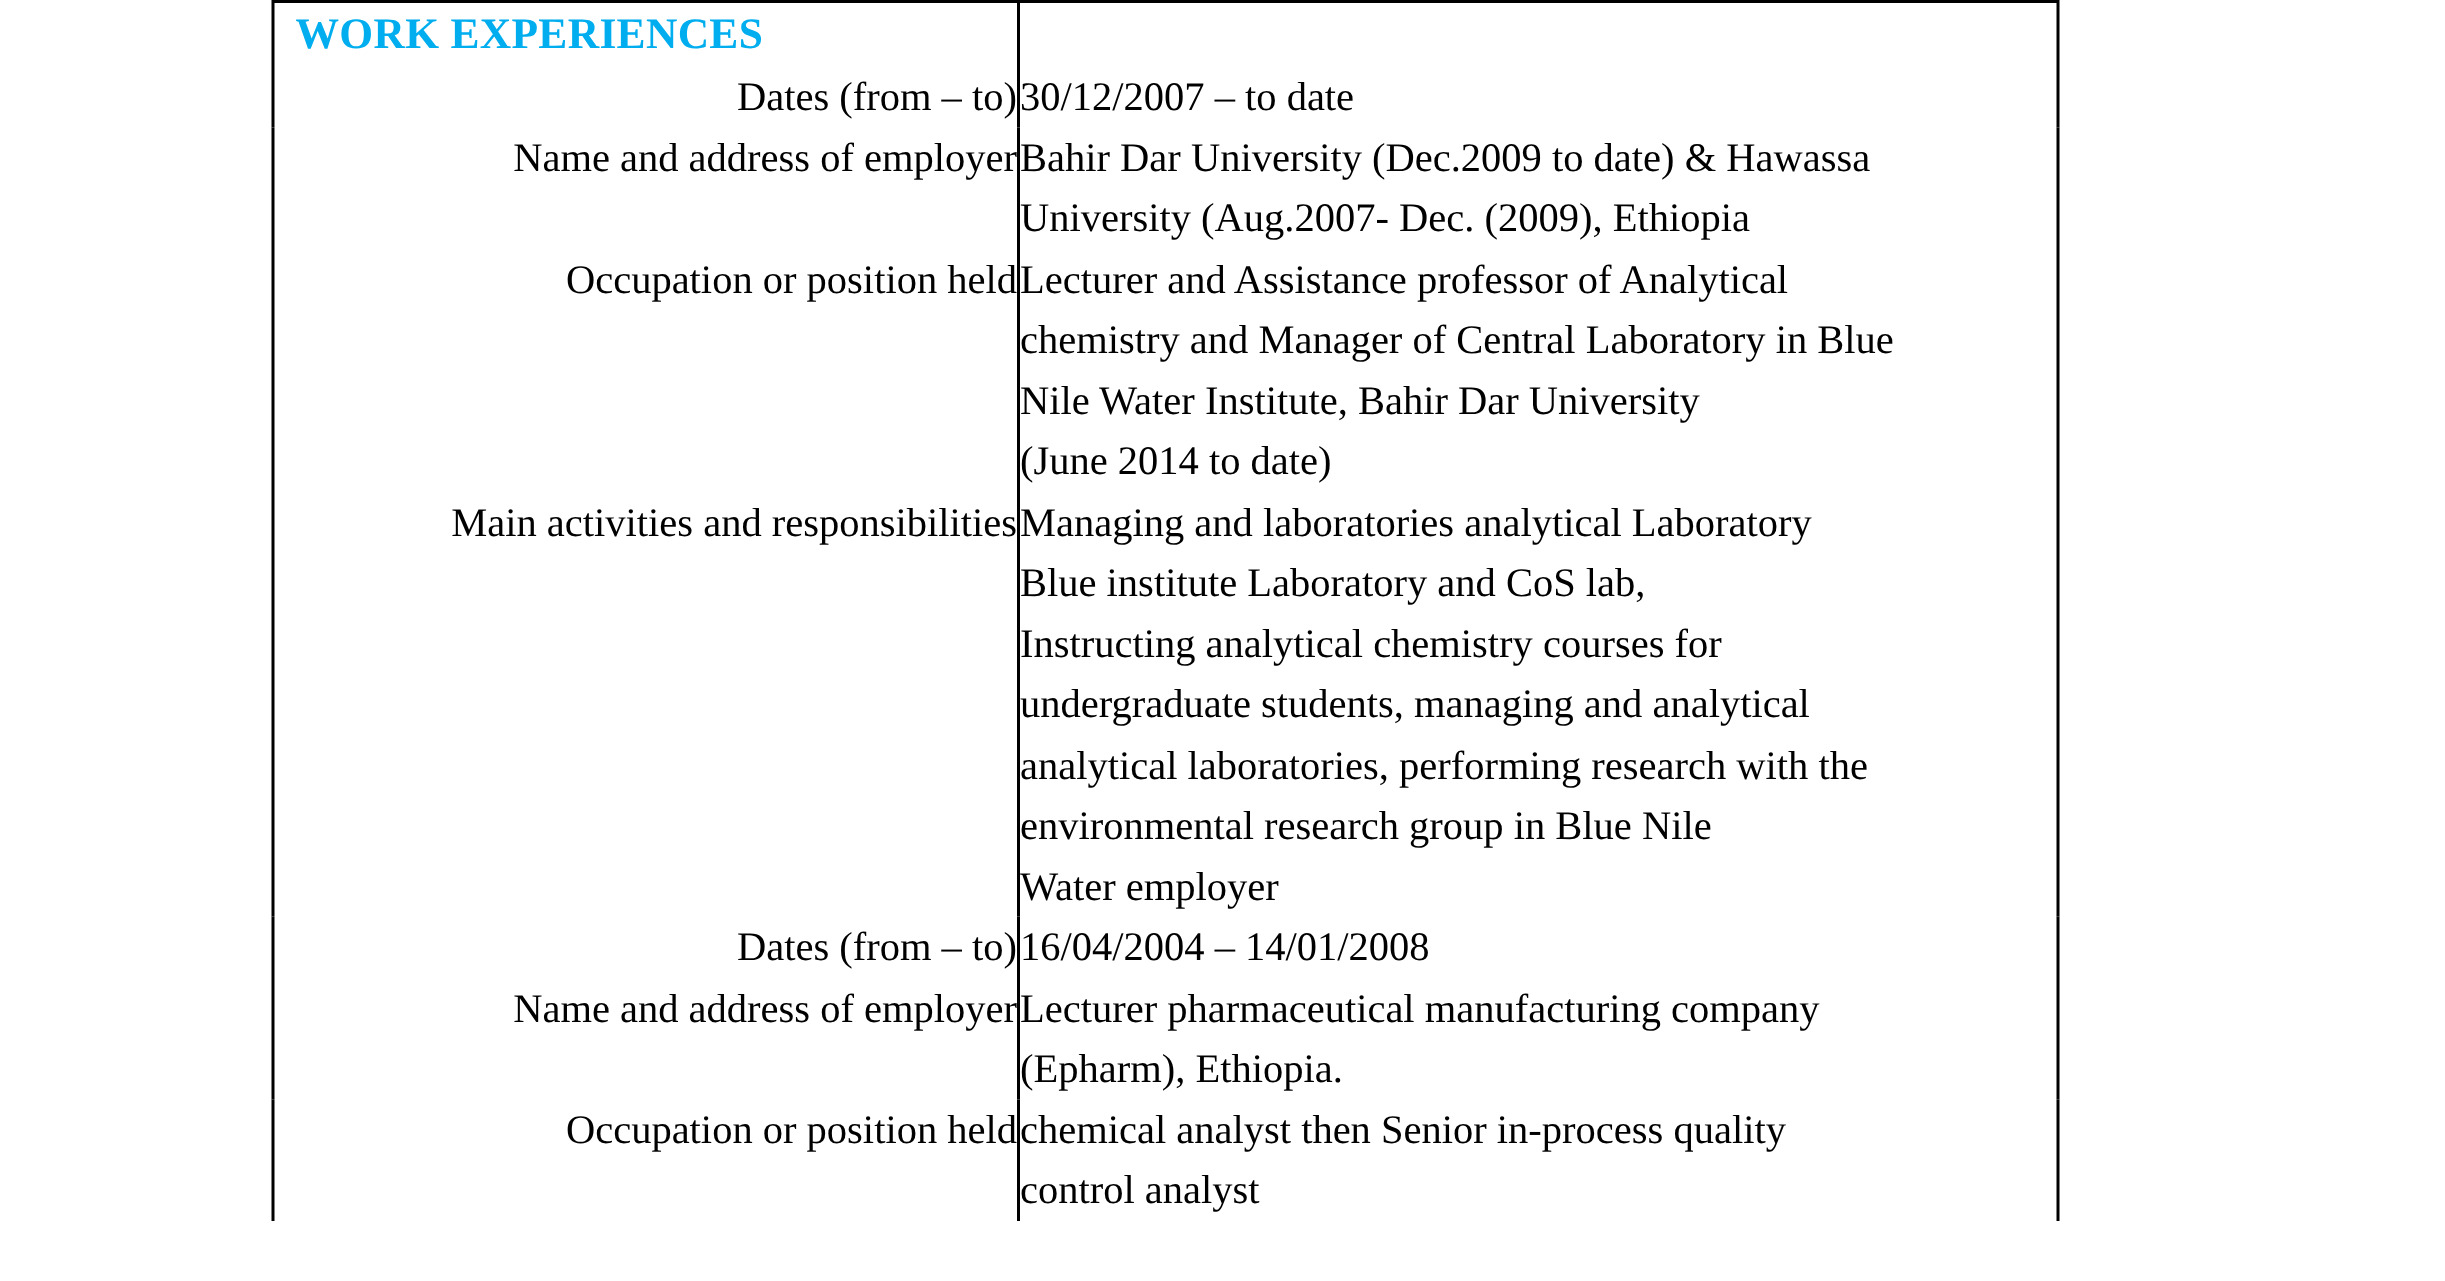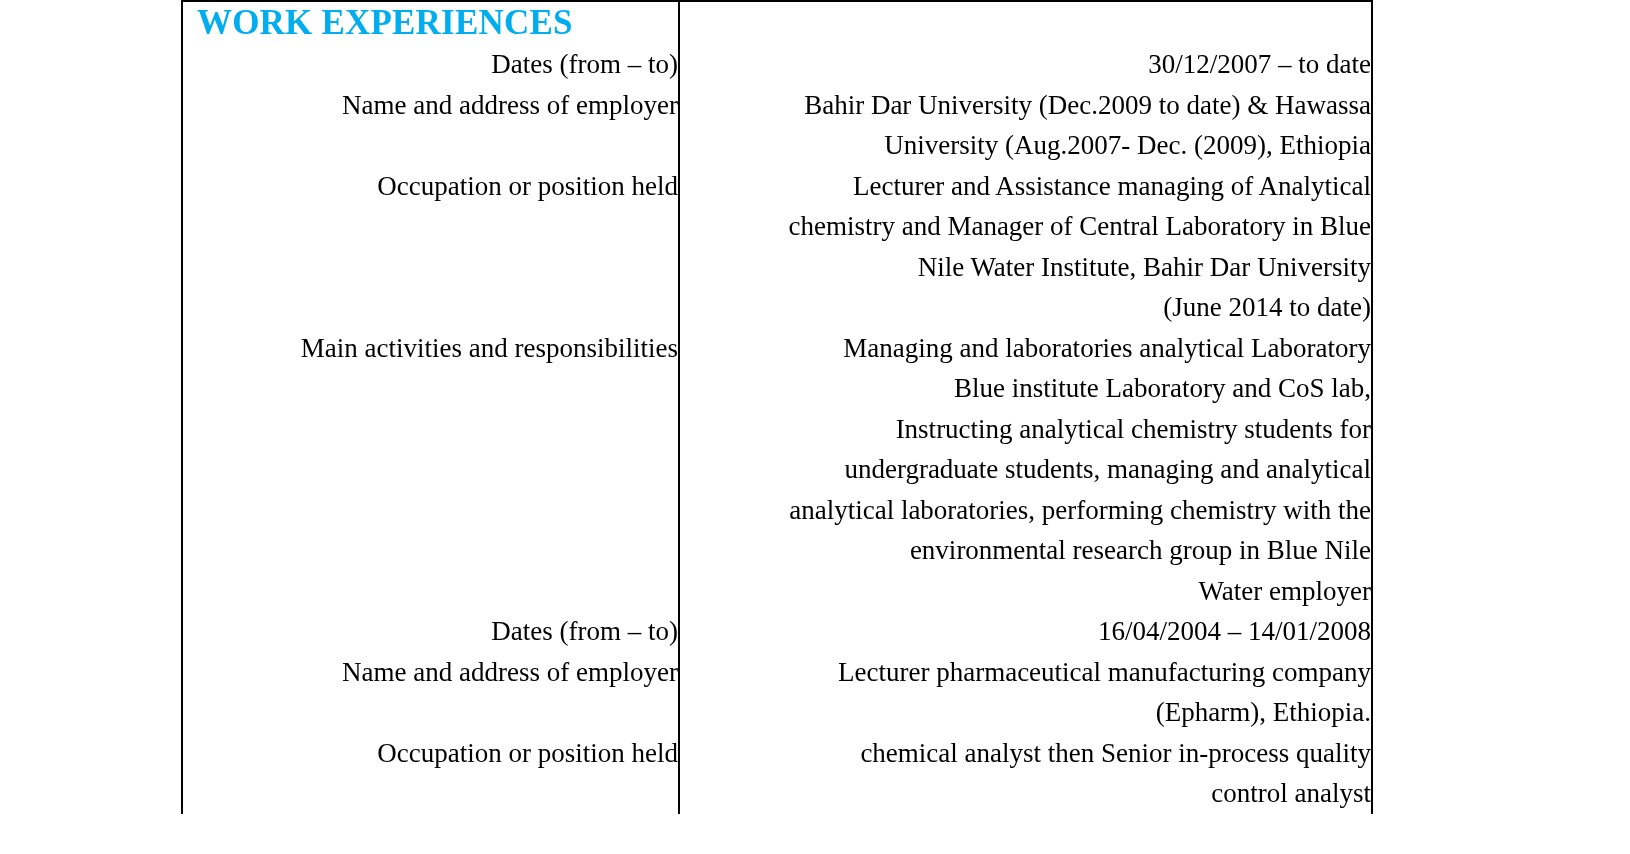--- a/index.html
+++ b/index.html
@@ -42,27 +42,27 @@
     border-left: 2px solid #000;
     border-right: 2px solid #000;
   }
   .cell-label {
     text-align: right;
     padding-right: 12px;
     border-right: 2px solid #000;
     white-space: nowrap;
   }
   .cell-value {
-    text-align: right;
+    text-align: left;
     padding-left: 12px;
   }
   .section-head {
     font-weight: bold;
     color: #00AEEF;
-    font-size: 35px;
+    font-size: 29px;
     line-height: 42px;
     letter-spacing: 0.2px;
   }
   .top-rule {
     border-top: 2px solid #000;
   }
   .clipped-top td {
     height: 14px;
     overflow: hidden;
   }
@@ -102,35 +102,35 @@
         <td class="cell-label">Name and address of employer</td>
         <td class="cell-value">
           <span class="value-line">Bahir Dar University (Dec.2009 to date) &amp; Hawassa</span>
           <span class="value-line">University (Aug.2007- Dec. (2009), Ethiopia</span>
         </td>
       </tr>
 
       <tr>
         <td class="cell-label">Occupation or position held</td>
         <td class="cell-value">
-          <span class="value-line">Lecturer and Assistance managing of Analytical</span>
+          <span class="value-line">Lecturer and Assistance professor of Analytical</span>
           <span class="value-line">chemistry and Manager of Central Laboratory in Blue</span>
           <span class="value-line">Nile Water Institute, Bahir Dar University</span>
           <span class="value-line">(June 2014 to date)</span>
         </td>
       </tr>
 
       <tr>
         <td class="cell-label">Main activities and responsibilities</td>
         <td class="cell-value">
           <span class="value-line">Managing and laboratories analytical Laboratory</span>
           <span class="value-line">Blue institute Laboratory and CoS lab,</span>
-          <span class="value-line">Instructing analytical chemistry students for</span>
+          <span class="value-line">Instructing analytical chemistry courses for</span>
           <span class="value-line">undergraduate students, managing and analytical</span>
-          <span class="value-line">analytical laboratories, performing chemistry with the</span>
+          <span class="value-line">analytical laboratories, performing research with the</span>
           <span class="value-line">environmental research group in Blue Nile</span>
           <span class="value-line">Water employer</span>
         </td>
       </tr>
 
       <tr>
         <td class="cell-label">Dates (from – to)</td>
         <td class="cell-value">
           <span class="value-line">16/04/2004 – 14/01/2008</span>
         </td>

